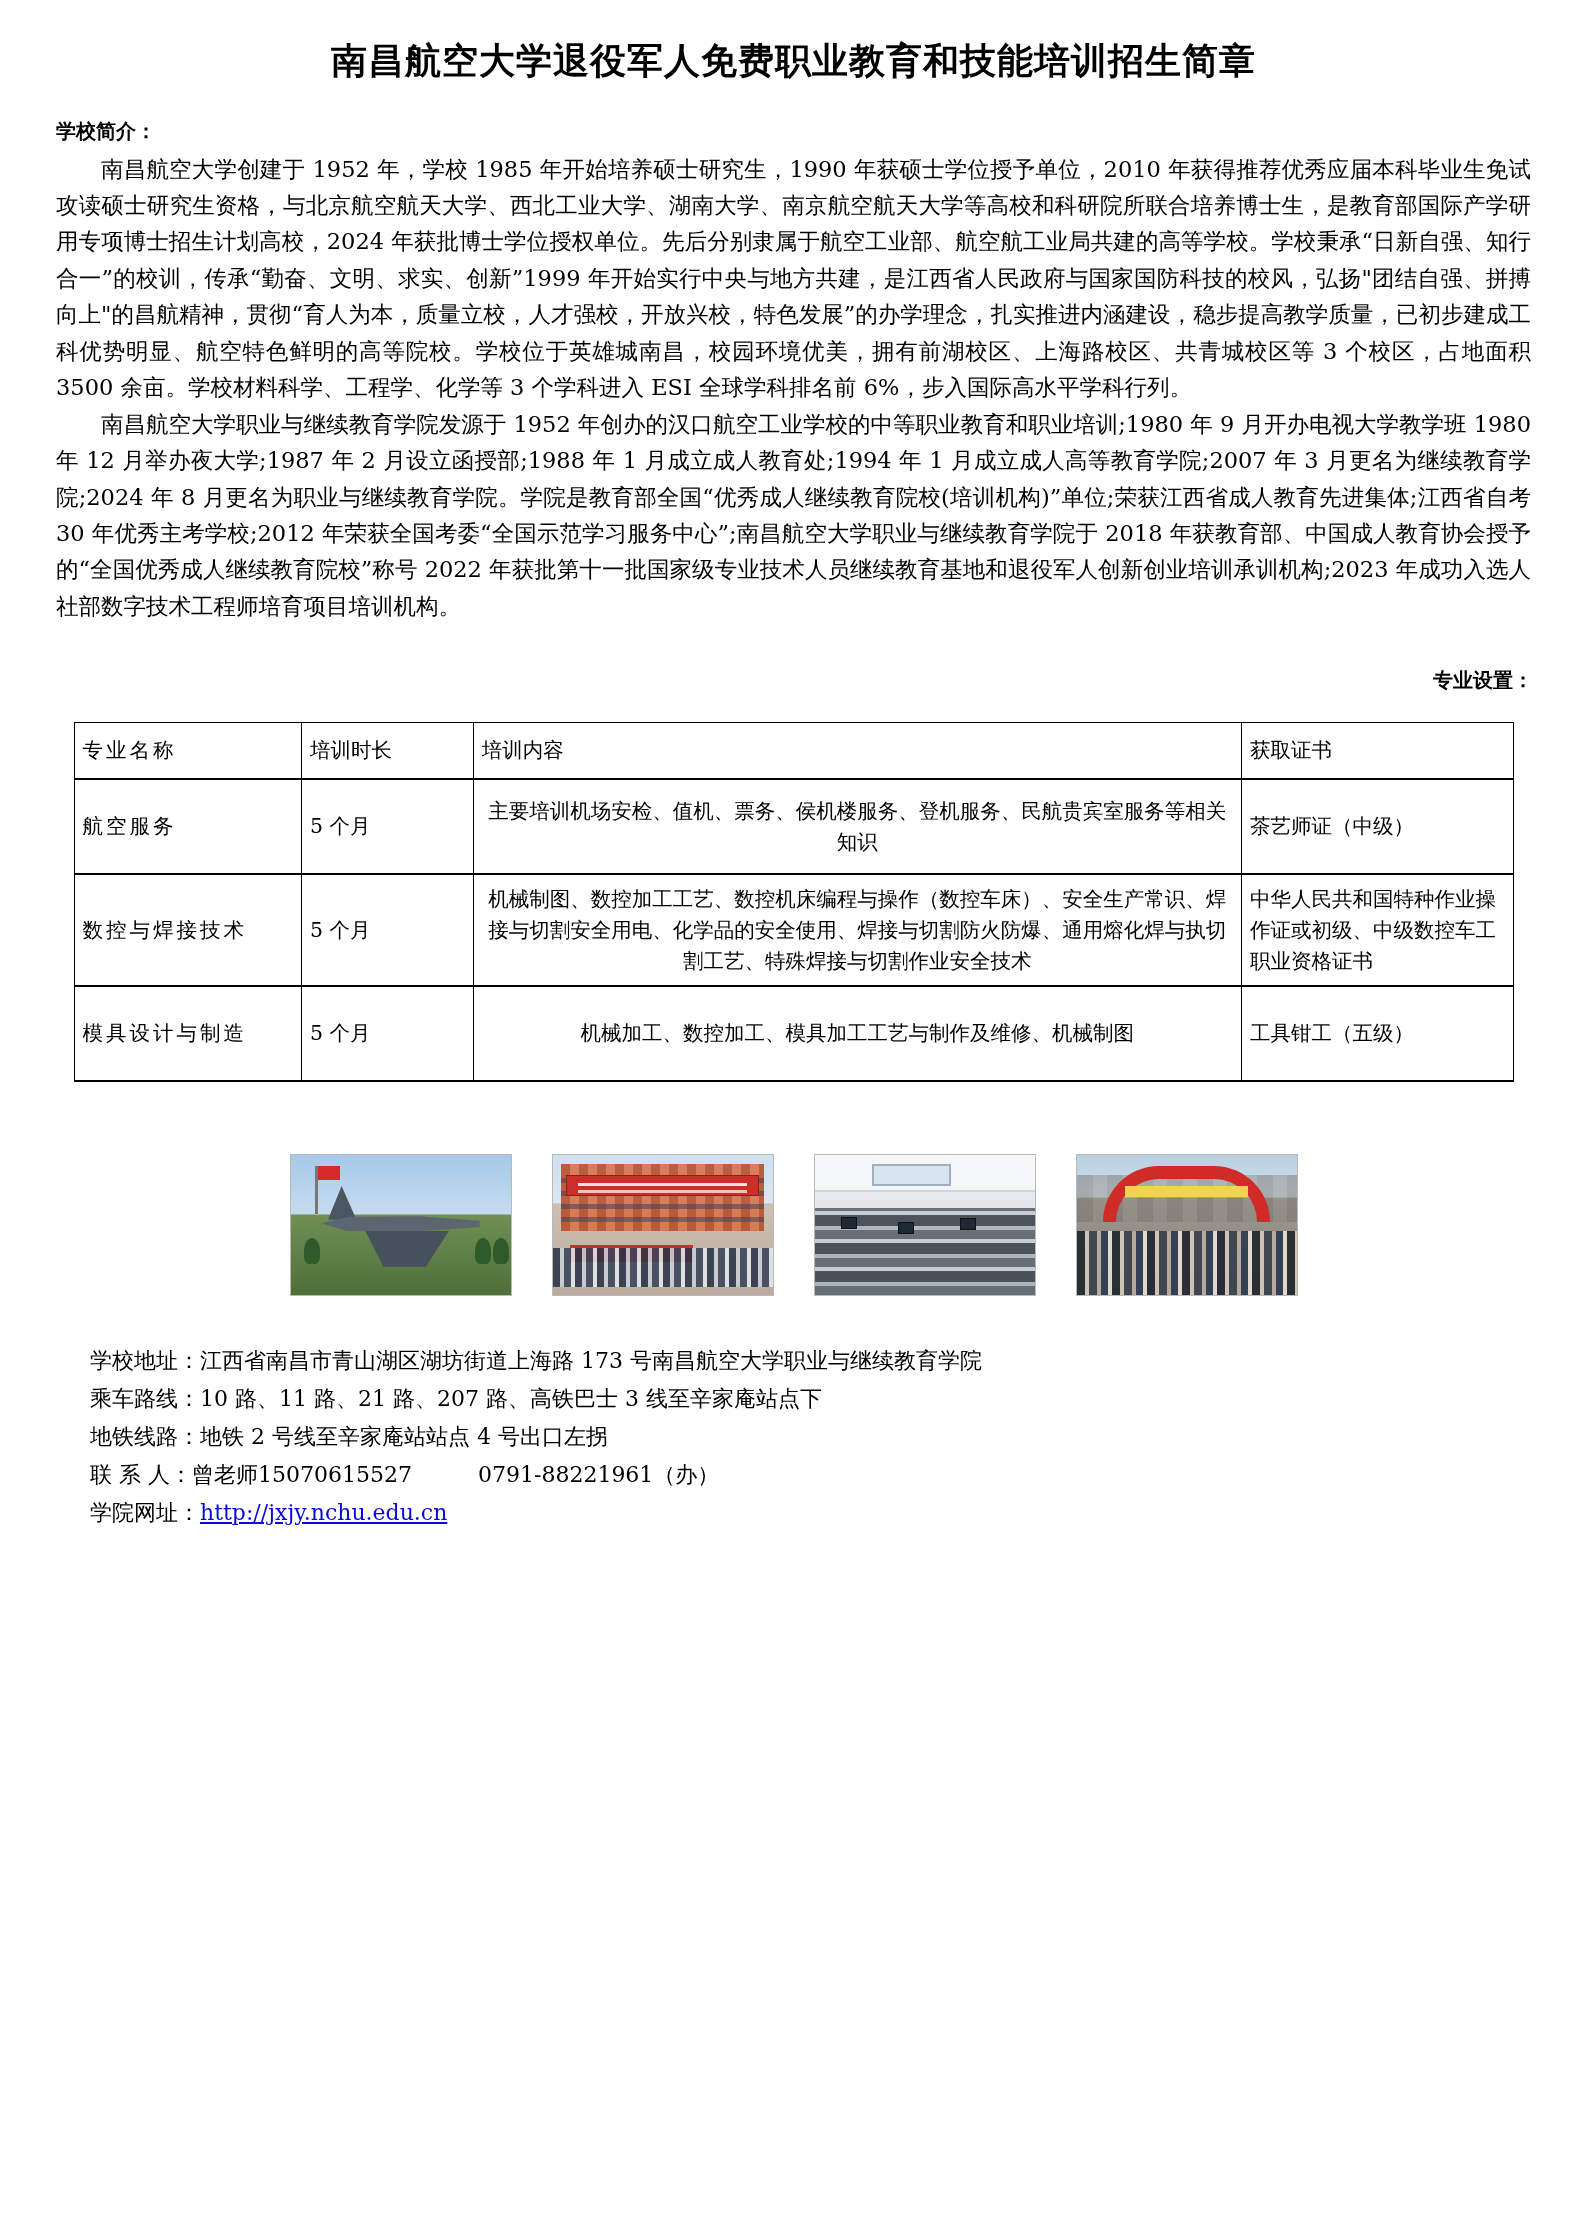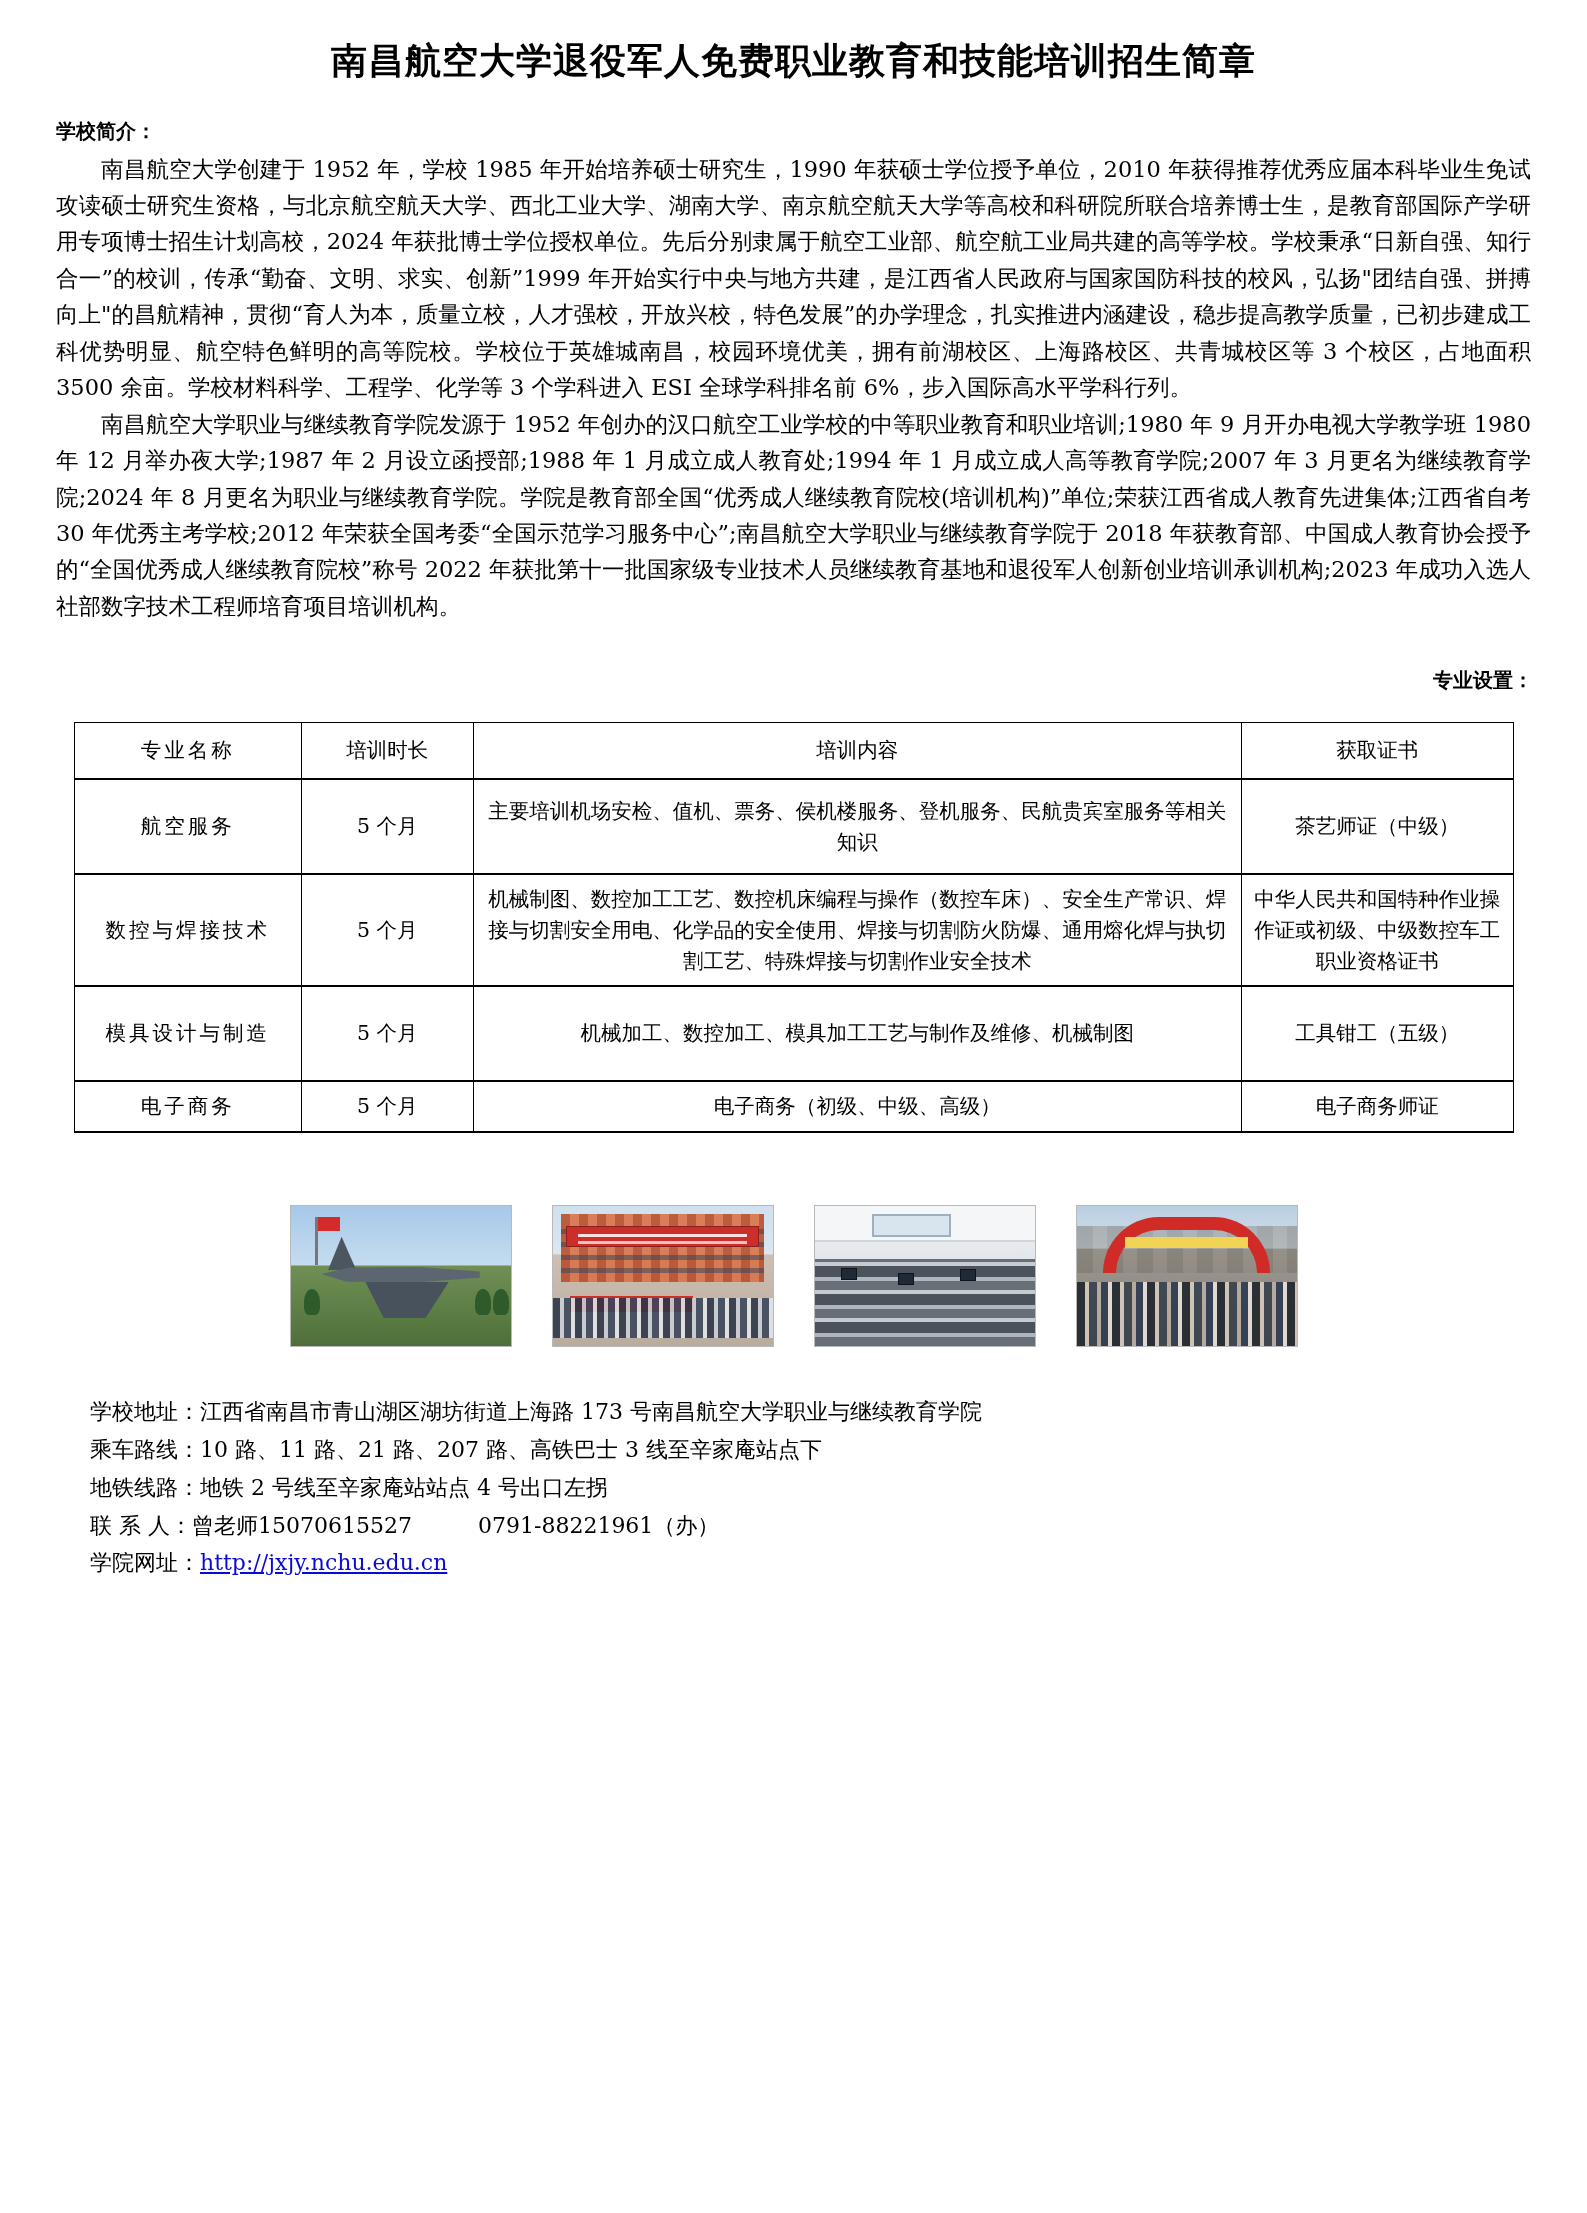--- a/index.html
+++ b/index.html
@@ -56,21 +56,21 @@
     border-collapse: collapse;
     font-size: 20.5px;
     line-height: 1.5;
     table-layout: fixed;
   }
   .major-table td, .major-table th {
     border: 1.6px solid #000;
     padding: 9px 8px;
     vertical-align: middle;
     font-weight: normal;
-    text-align: center;
+    text-align: left;
   }
   .major-table thead td {
     padding: 12px 8px;
     border-bottom: 2.4px solid #000;
   }
   .major-table tbody tr td { border-bottom: 2.4px solid #000; }
   .col-name    { width: 196px; letter-spacing: 3px; }
   .col-dur     { width: 148px; }
   .col-content { width: 662px; text-align: center; }
   .col-cert    { width: 234px; }
@@ -251,26 +251,20 @@
         <td class="col-dur">5 个月</td>
         <td class="col-content content-cell">机械制图、数控加工工艺、数控机床编程与操作（数控车床）、安全生产常识、焊接与切割安全用电、化学品的安全使用、焊接与切割防火防爆、通用熔化焊与执切割工艺、特殊焊接与切割作业安全技术</td>
         <td class="col-cert">中华人民共和国特种作业操作证或初级、中级数控车工职业资格证书</td>
       </tr>
       <tr>
         <td class="col-name tall">模具设计与制造</td>
         <td class="col-dur">5 个月</td>
         <td class="col-content content-cell">机械加工、数控加工、模具加工工艺与制作及维修、机械制图</td>
         <td class="col-cert">工具钳工（五级）</td>
       </tr>
-      <tr>
-        <td class="col-name">电子商务</td>
-        <td class="col-dur">5 个月</td>
-        <td class="col-content content-cell">电子商务（初级、中级、高级）</td>
-        <td class="col-cert">电子商务师证</td>
-      </tr>
     </tbody>
   </table>
 
   <div class="photo-strip">
     <div class="photo ph1">
       <div class="flag"></div>
       <div class="tail"></div>
       <div class="jet"></div>
       <div class="wing"></div>
       <div class="tree" style="left:6%"></div>

